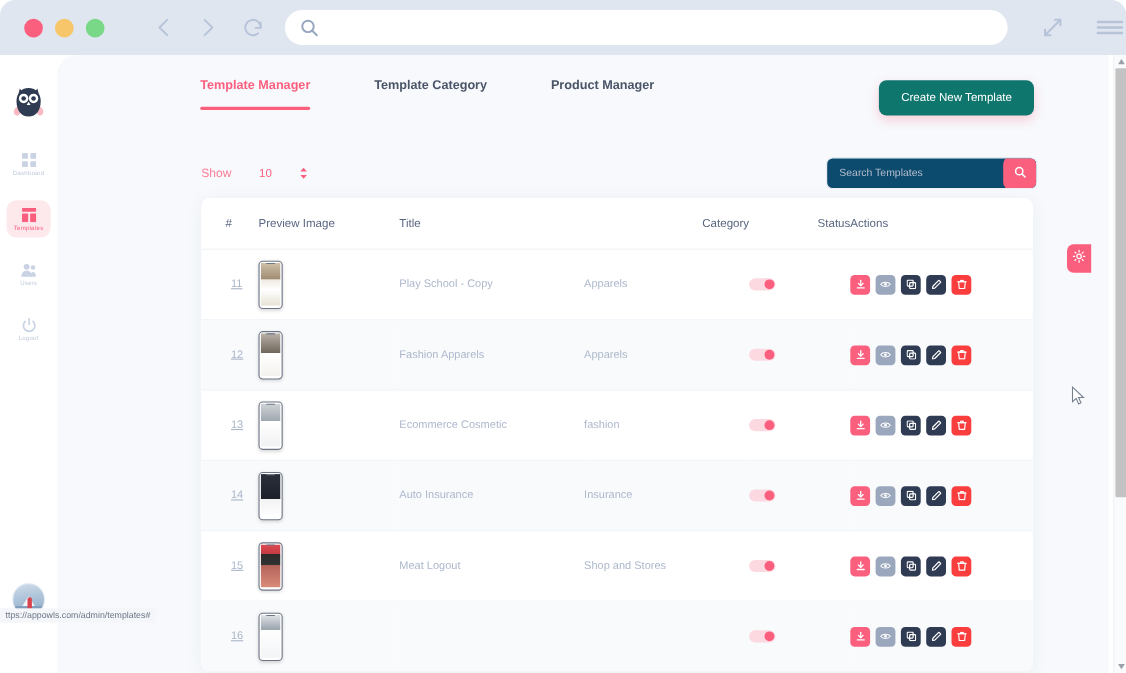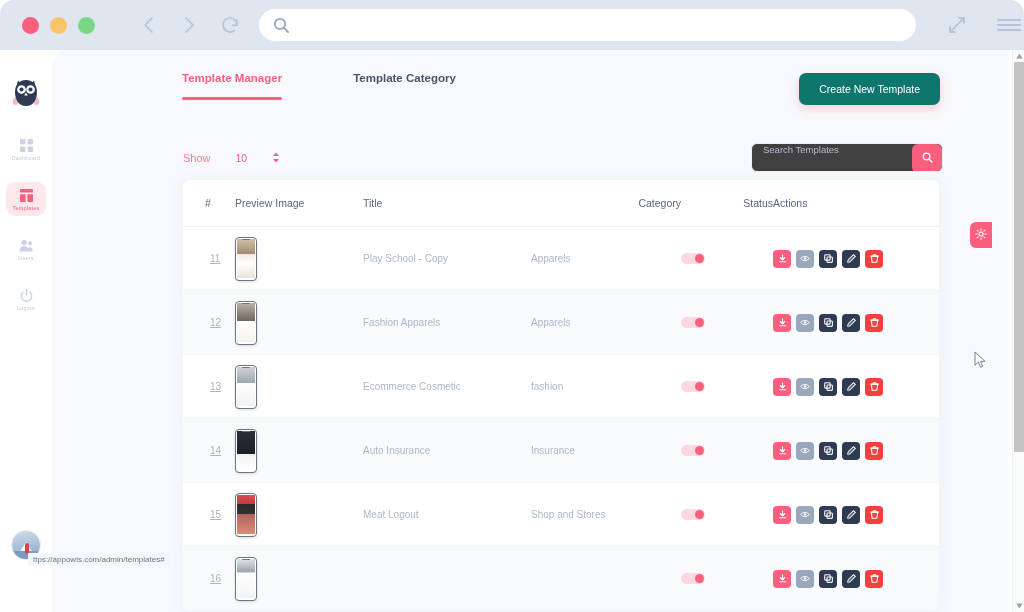--- a/index.html
+++ b/index.html
@@ -142,21 +142,21 @@
     background: #f7f9fc;
     border-top-left-radius: 18px;
     overflow: hidden;
   }
 
   .tabs-row {
     position: absolute;
     left: 130px; top: 22px;
     display: flex;
     align-items: flex-start;
-    gap: 17px;
+    gap: 4px;
   }
   .tab {
     font-size: 11.5px;
     font-weight: bold;
     color: #4a5568;
     padding-bottom: 16px;
     position: relative;
   }
   .tab + .tab { margin-left: 54px; }
   .tab.active { color: #fb5f7e; }
@@ -194,23 +194,23 @@
   .show-group {
     display: flex; align-items: center;
     gap: 25px;
     color: #fb7d95;
     font-size: 11px;
   }
   .show-value { color: #fb5f7e; font-size: 10.5px; }
   .stepper { display: flex; flex-direction: column; gap: 1px; color: #fb5f7e; }
 
   .search-wrap {
-    display: flex; align-items: flex-start;
+    display: flex; align-items: center;
     width: 192px; height: 29px;
-    background: #404040;
+    background: #0c4a6e;
     border-radius: 6px;
     border: 1px solid #eef2f7;
     overflow: hidden;
   }
   .search-wrap input {
     flex: 1;
     border: none; outline: none;
     font-size: 9.5px;
     color: #8e9cb4;
     padding: 0 11px;
@@ -370,21 +370,20 @@
     left: 0; bottom: 46px;
     max-width: 150px;
     background: #f4f6f9;
     color: #6b7688;
     font-size: 8px;
     padding: 2px 5px;
     white-space: nowrap;
     overflow: hidden;
     z-index: 35;
     font-family: "Liberation Sans", sans-serif;
-    margin-left: 28px;
   }
 
   
   .cursor {
     position: absolute;
     left: 974px; top: 351px;
     z-index: 60;
     pointer-events: none;
   }
 </style>
@@ -515,20 +514,21 @@
       <div class="av-sea"></div>
       <div class="av-fig"></div>
     </div>
   </div>
 
   <div class="main">
 
     <div class="tabs-row">
       <div class="tab active">Template Manager</div>
       <div class="tab">Template Category</div>
+      <div class="tab">Product Manager</div>
     </div>
 
     <button class="create-btn">Create New Template</button>
 
     <div class="controls-row">
       <div class="show-group">
         <span>Show</span>
         <span class="show-value">10</span>
         <span class="stepper">
           <svg width="8" height="11" viewBox="0 0 8 11">

